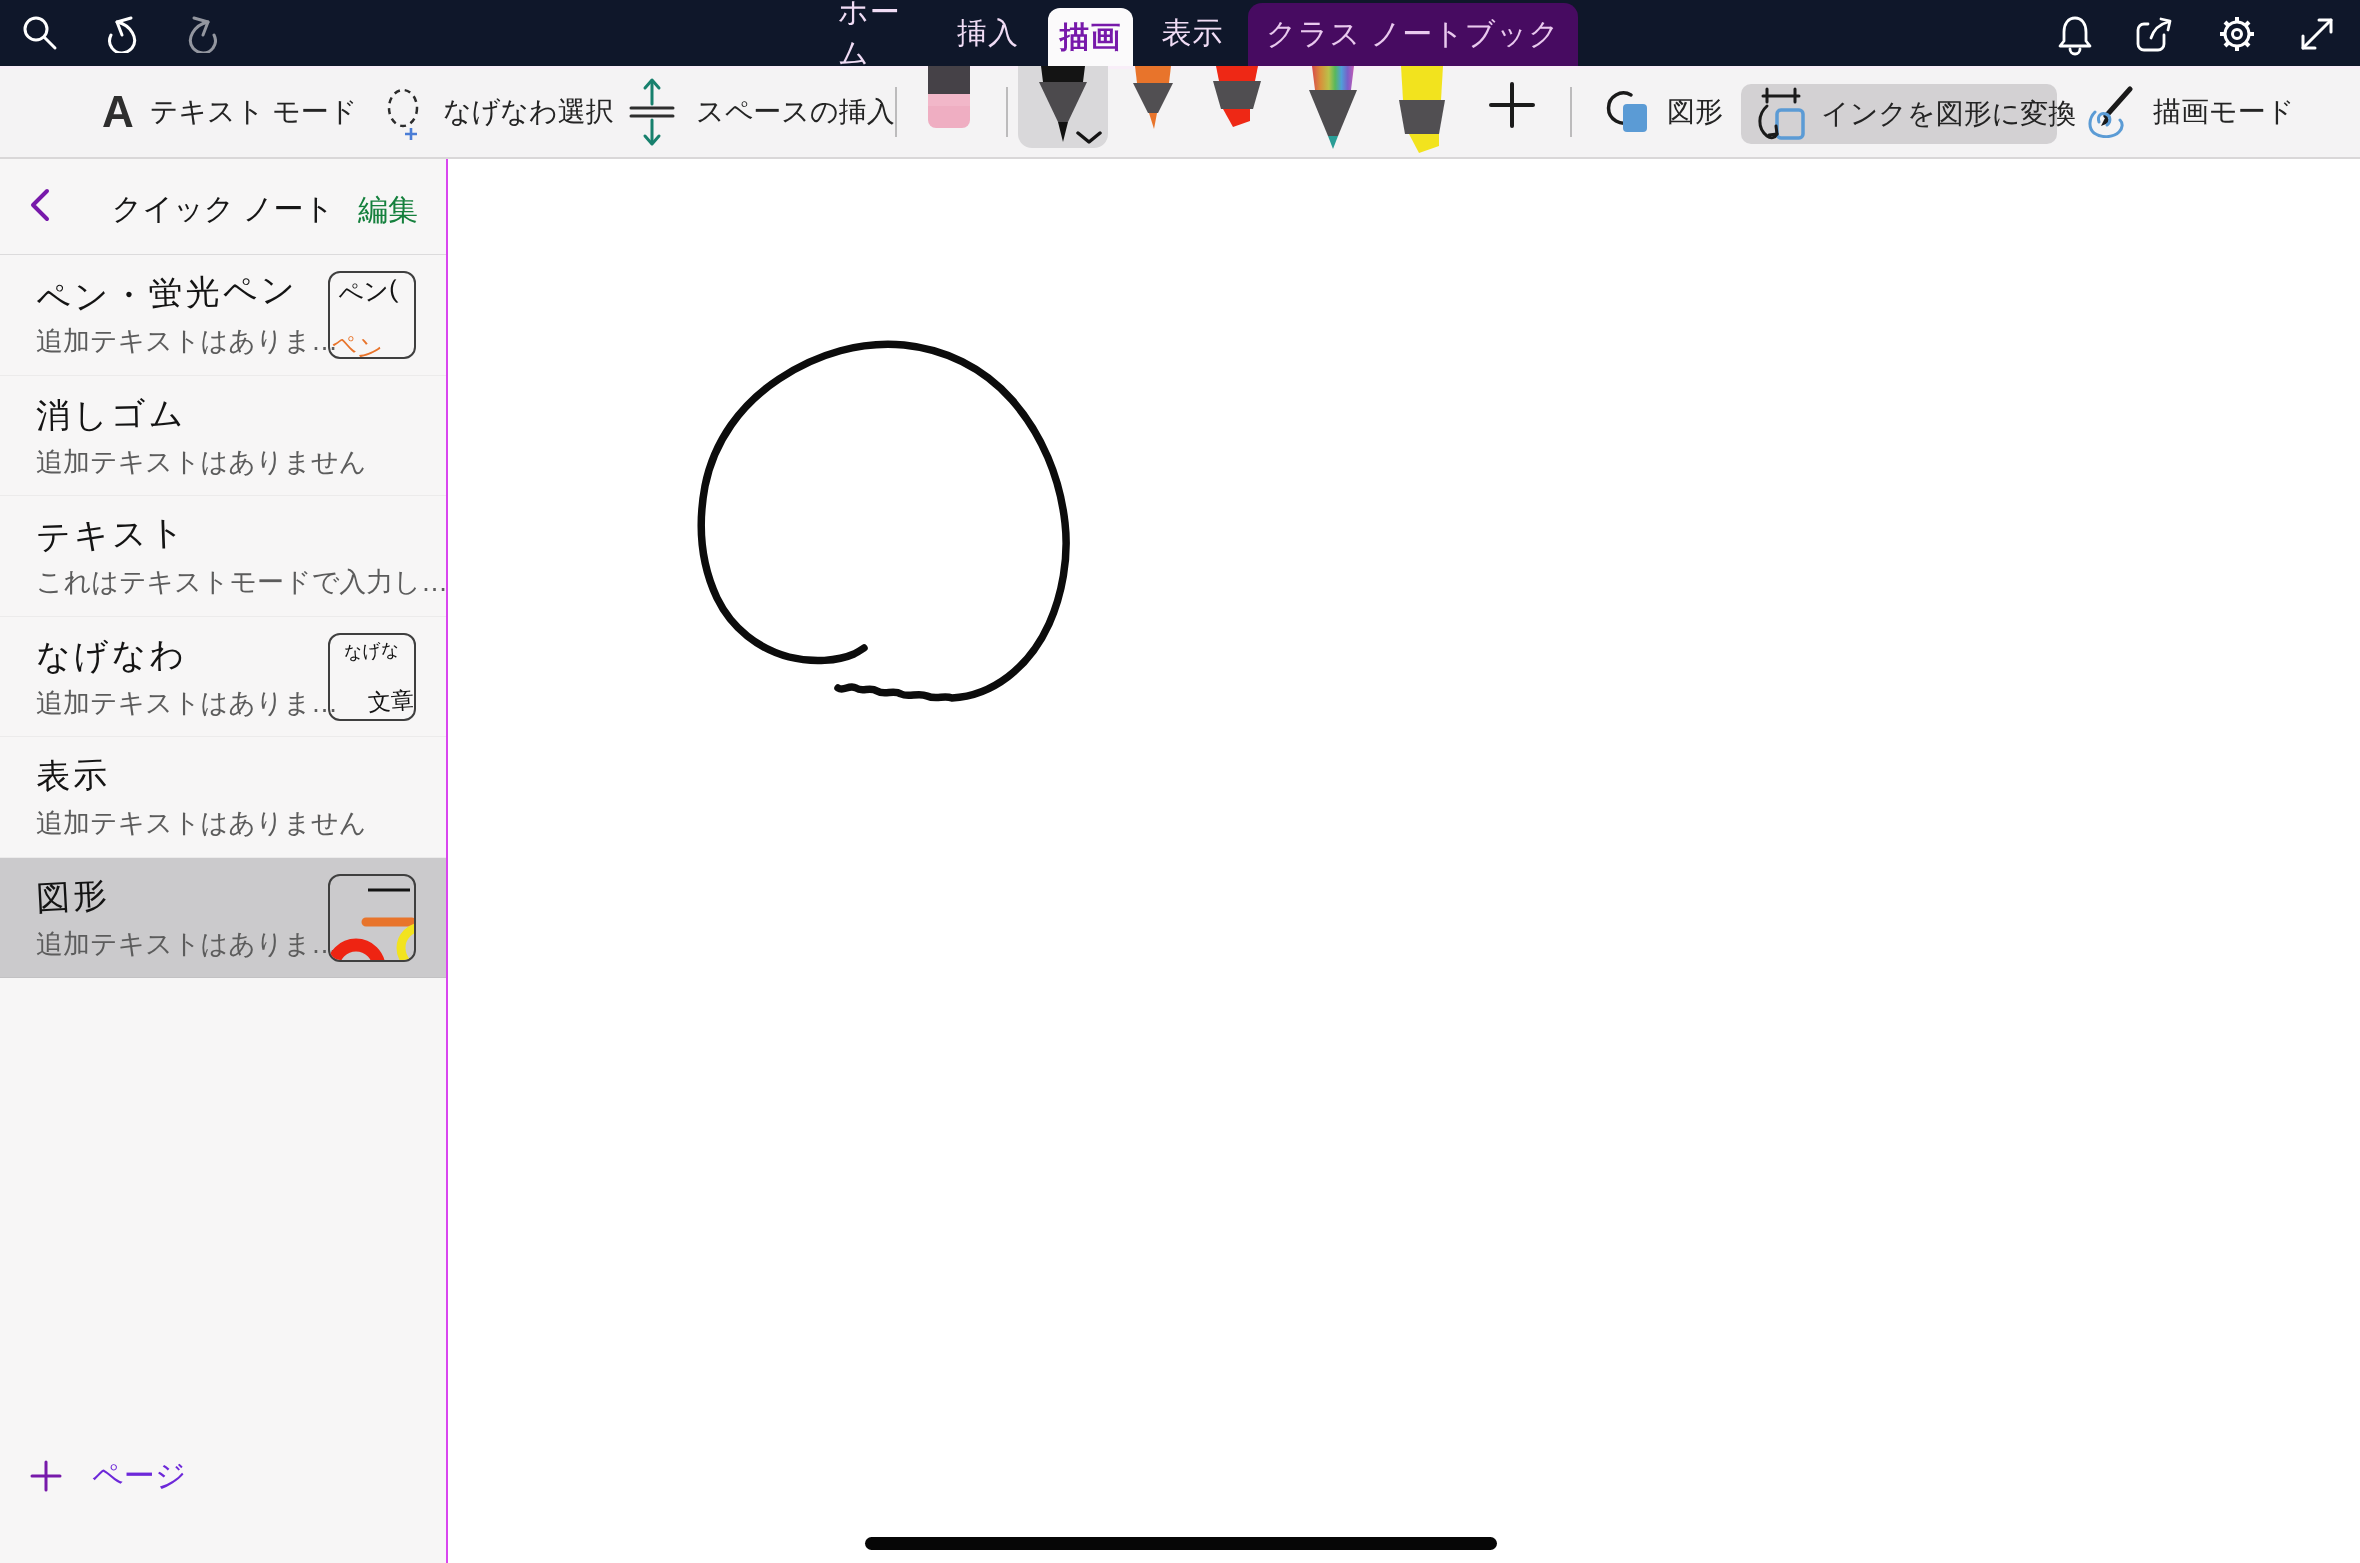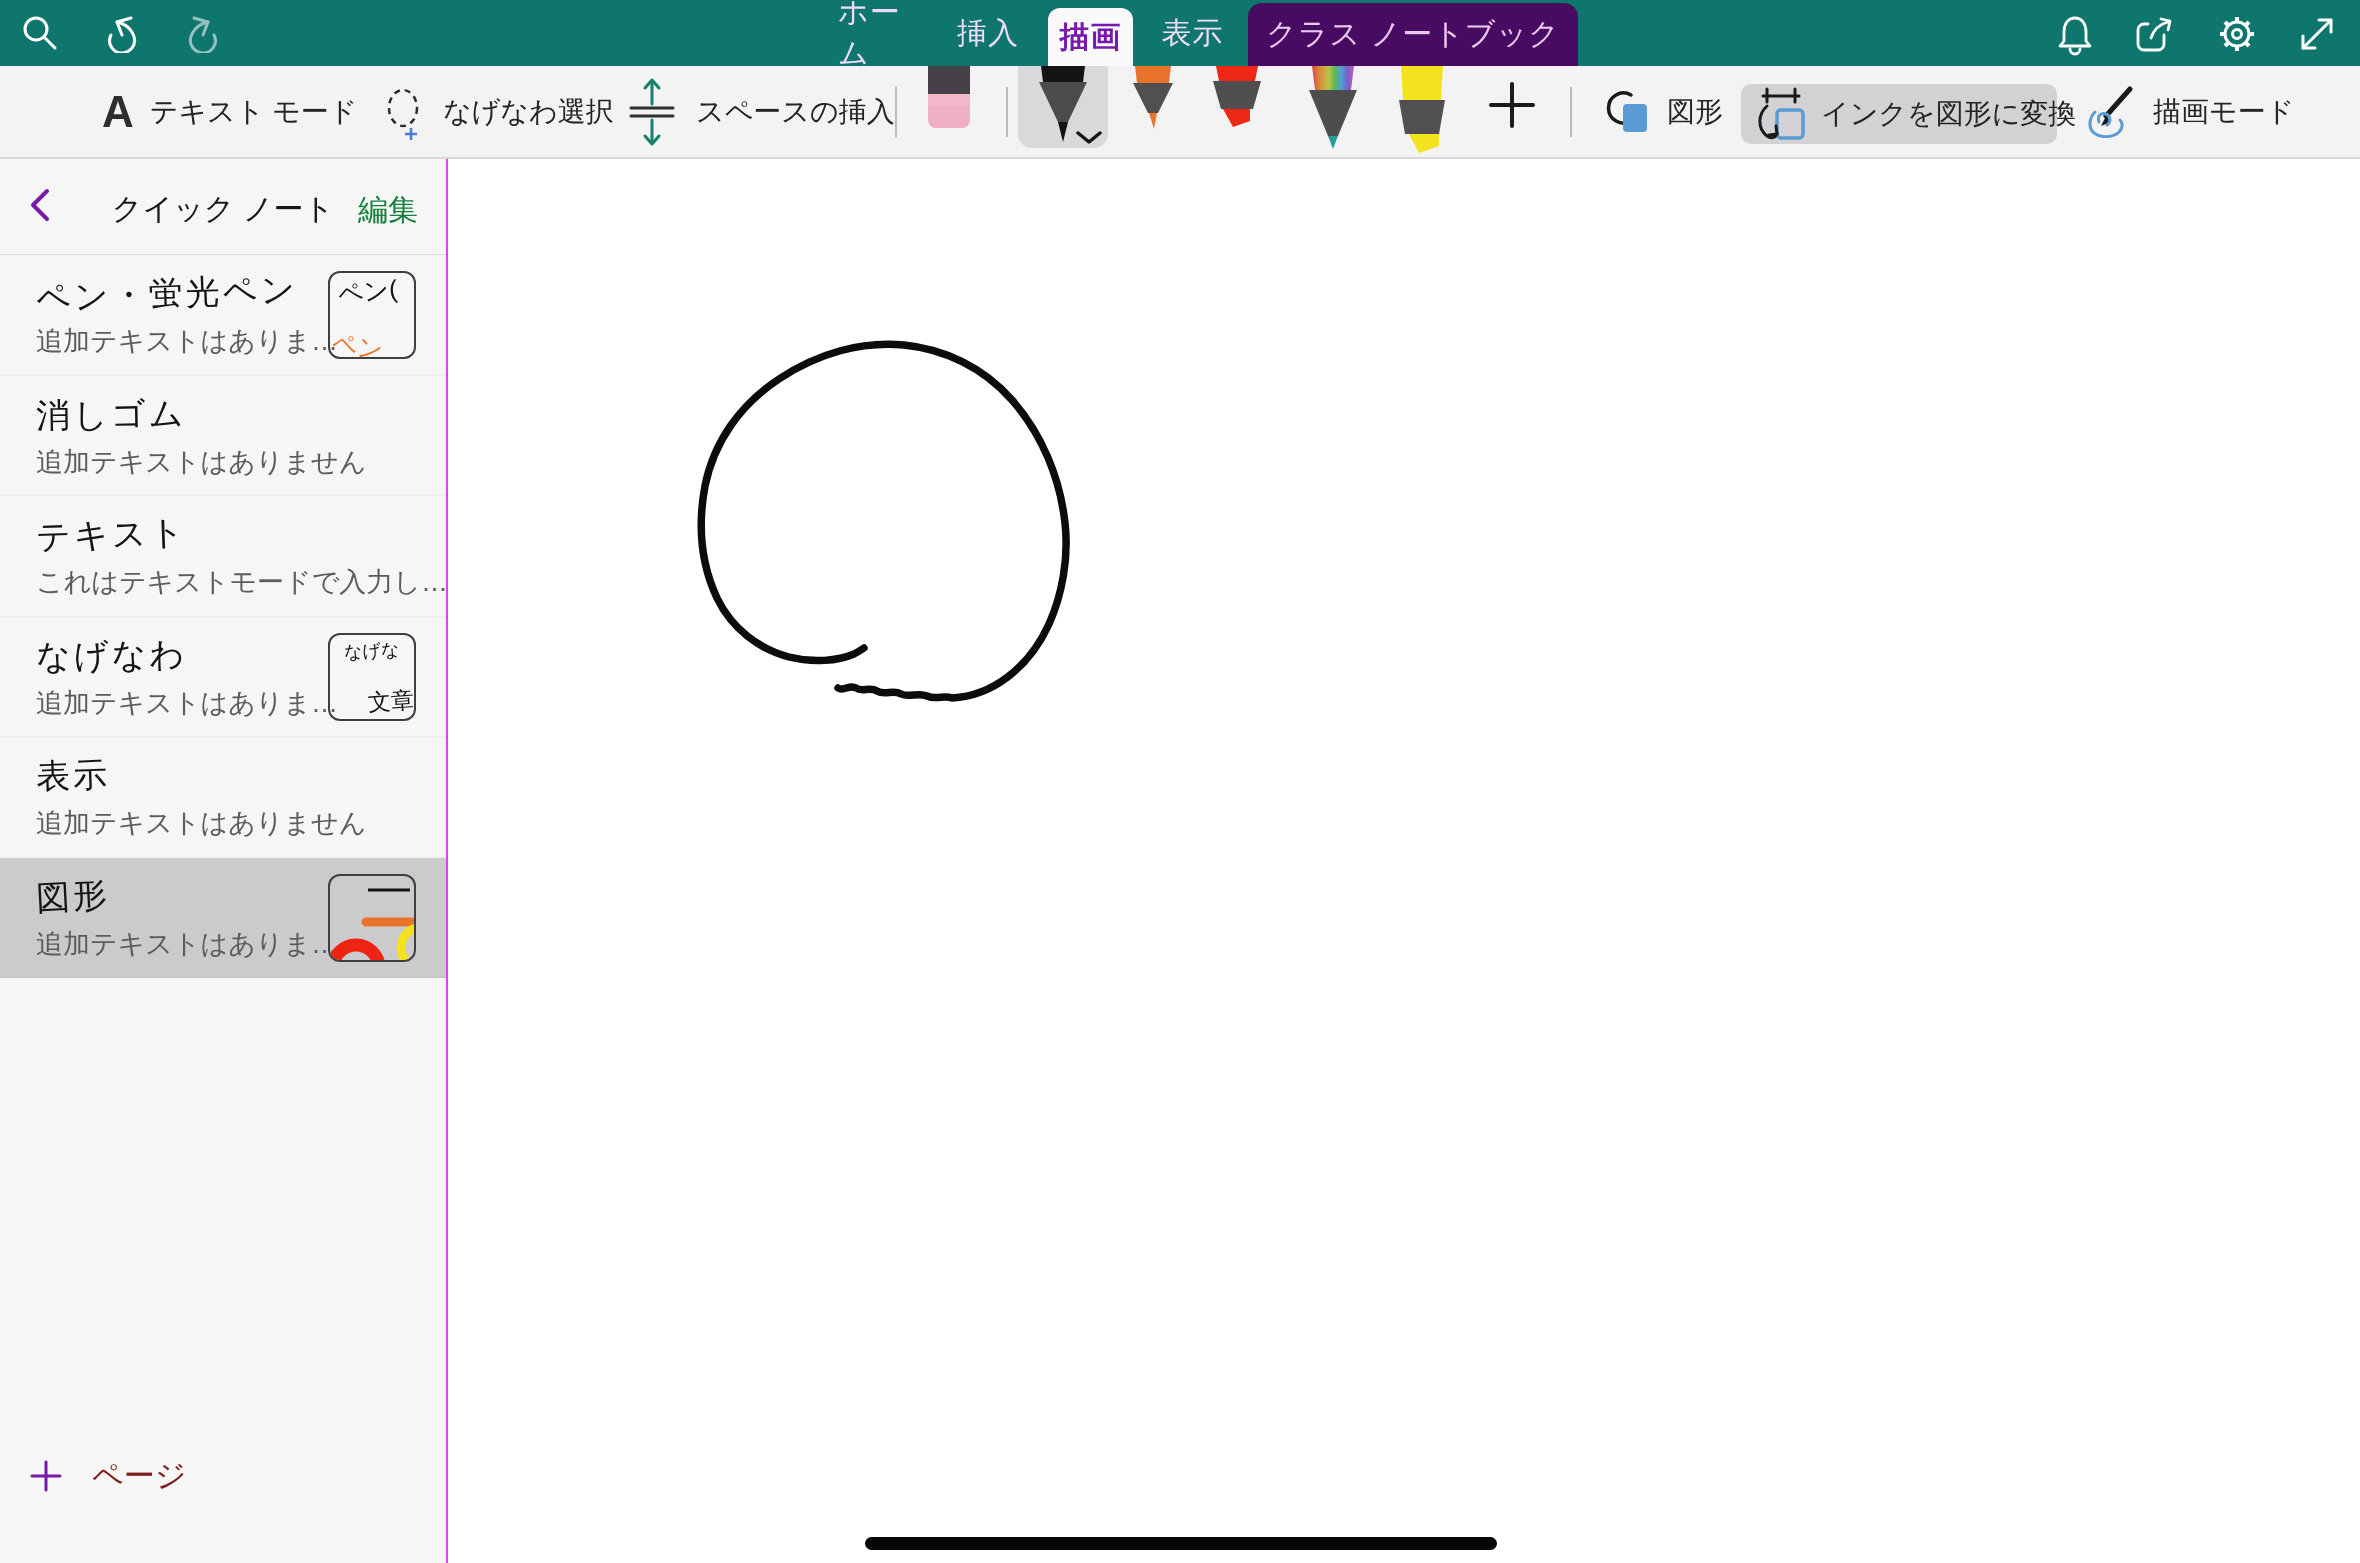--- a/index.html
+++ b/index.html
@@ -1,21 +1,21 @@
 <!DOCTYPE html>
 <html><head>
 <meta charset="utf-8">
 <style>
   html,body{margin:0;padding:0;}
   body{width:2360px;height:1563px;position:relative;overflow:hidden;background:#fff;
        font-family:"Liberation Sans","DejaVu Sans",sans-serif;-webkit-font-smoothing:antialiased;}
   svg{display:block;}
 
   
-  .topbar{position:absolute;left:0;top:0;width:2360px;height:66px;background:#0f766e;z-index:30;}
+  .topbar{position:absolute;left:0;top:0;width:2360px;height:66px;background:#0f172a;z-index:30;}
   .tb-icon{position:absolute;top:13px;width:40px;height:40px;cursor:pointer;}
   .tab{position:absolute;top:0;height:66px;display:flex;align-items:center;justify-content:center;
        color:#f0dcf5;font-size:30px;letter-spacing:1px;cursor:pointer;}
   .tab.sel{top:8px;height:58px;background:#fbfafb;border-radius:12px 12px 0 0;color:#7719aa;font-weight:bold;}
   .tab.dark{top:3px;height:63px;background:#470b61;border-radius:14px 14px 0 0;color:#e9c9ee;}
 
   
   .toolbar{position:absolute;left:0;top:66px;width:2360px;height:91px;background:#f4f3f4;
            border-bottom:2px solid #d9d7d8;box-shadow:inset 0 3px 0 #f8eef8;z-index:20;}
   .tgroup{position:absolute;top:0;height:91px;display:flex;align-items:center;color:#242424;font-size:28px;cursor:pointer;}
@@ -45,21 +45,21 @@
   .ink-title{display:inline-block;margin-top:16px;font-size:34px;color:#141414;
              transform:rotate(-2deg);letter-spacing:3px;white-space:nowrap;}
   .sub{font-size:27px;color:#5c5c5c;margin-top:6px;white-space:nowrap;}
   .thumb{position:absolute;right:30px;top:16px;width:88px;height:88px;border:2px solid #3f3f3f;
          border-radius:12px;overflow:hidden;box-sizing:border-box;background:transparent;}
   .thumb .t1{position:absolute;left:8px;top:2px;font-size:25px;color:#141414;transform:rotate(-5deg);white-space:nowrap;}
   .thumb .t2{position:absolute;left:2px;bottom:-6px;font-size:25px;color:#e8742b;transform:rotate(10deg);white-space:nowrap;}
   .thumb.t4 .t1{left:14px;top:4px;font-size:18px;color:#141414;transform:rotate(-3deg);}
   .thumb.t4 .t2{left:auto;right:0px;bottom:2px;font-size:23px;color:#141414;transform:rotate(-4deg);}
   .addpage{position:absolute;left:30px;bottom:66px;display:flex;align-items:center;cursor:pointer;}
-  .addpage .lbl{margin-left:30px;font-size:31px;color:#7f1d1d;}
+  .addpage .lbl{margin-left:30px;font-size:31px;color:#6d28d9;}
 
   
   .canvas{position:absolute;left:448px;top:157px;right:0;bottom:0;background:#ffffff;z-index:1;}
   .inklayer{position:absolute;left:0;top:0;width:2360px;height:1563px;z-index:5;pointer-events:none;}
   .homebar{position:absolute;left:865px;top:1537px;width:632px;height:13px;border-radius:7px;
            background:#060606;z-index:40;cursor:grab;}
 </style>
 </head>
 <body>
 

